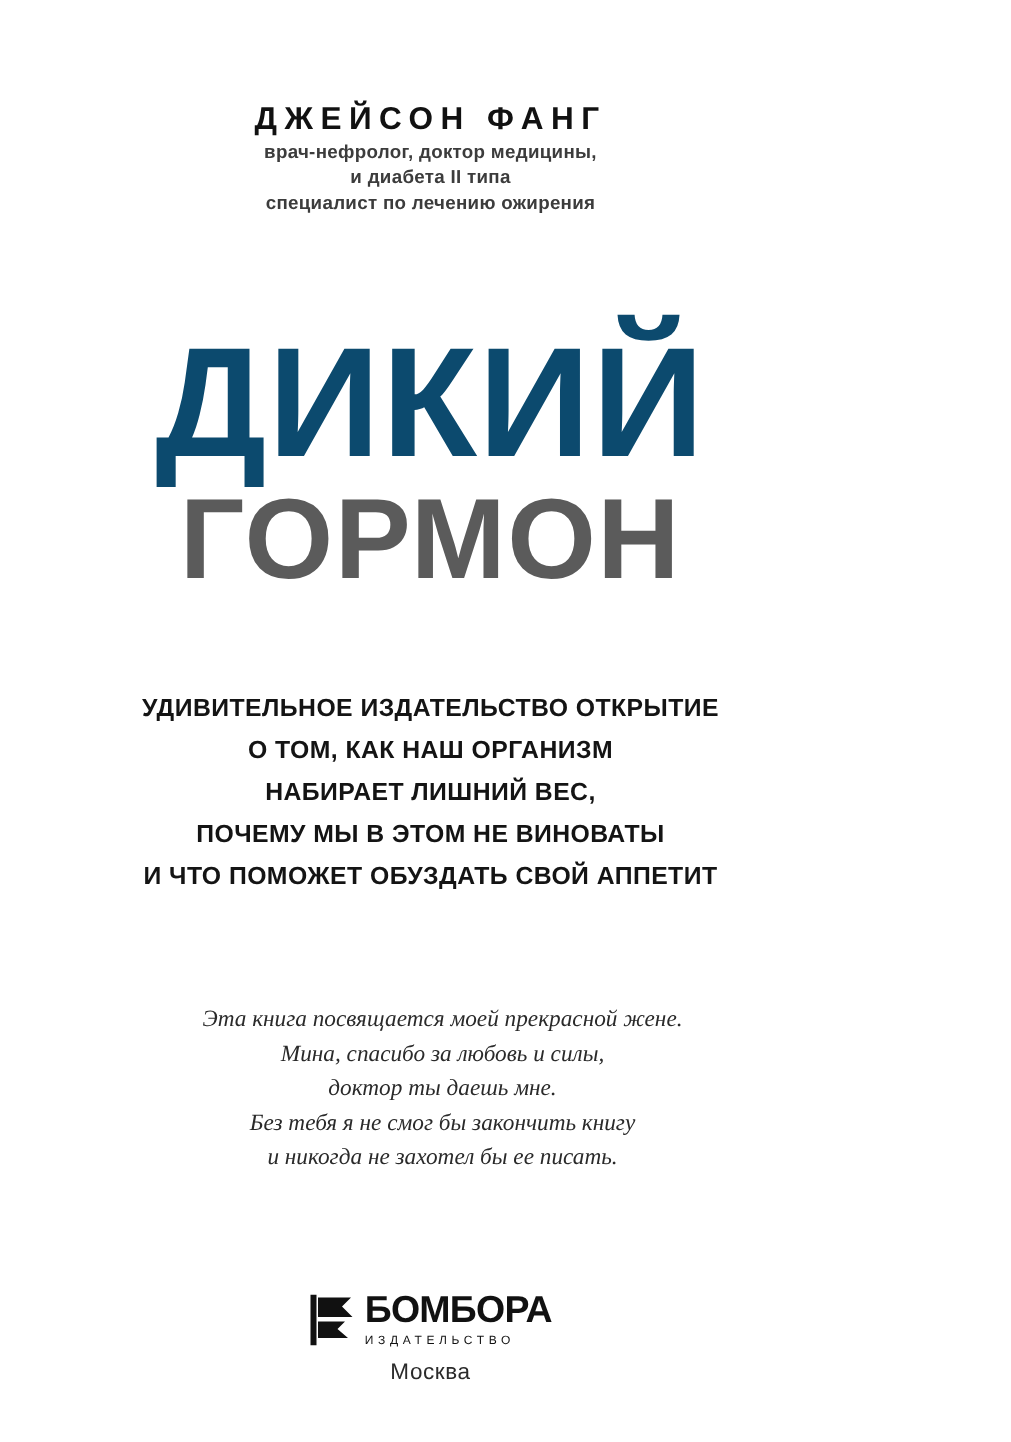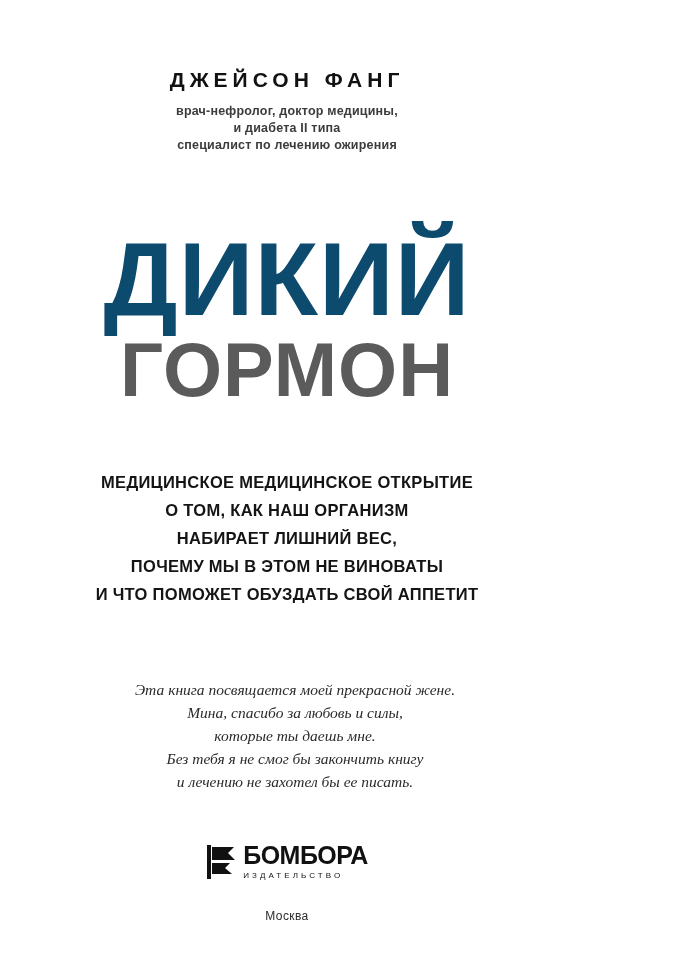--- a/index.html
+++ b/index.html
@@ -34,21 +34,21 @@
   }
   .author-name {
     font-family: "Liberation Sans", sans-serif;
     font-weight: bold;
     font-size: 21px;
     letter-spacing: 5px;
     color: #111111;
     white-space: nowrap;
   }
   .author-credentials {
-    margin-top: 11px;
+    margin-top: 1px;
     font-family: "Liberation Sans", sans-serif;
     font-weight: bold;
     font-size: 12.5px;
     line-height: 17px;
     letter-spacing: 0.2px;
     color: #3c3c3c;
   }
 
   
   .title-main {
@@ -106,21 +106,20 @@
 
   
   .publisher {
     position: absolute;
     left: 0;
     right: 0;
     bottom: 38px;
     display: flex;
     flex-direction: column;
     align-items: center;
-    gap: 21px;
   }
   .pub-row {
     display: flex;
     align-items: center;
     gap: 7px;
   }
   .pub-mark {
     width: 30px;
     height: 34px;
     position: relative;
@@ -141,21 +140,21 @@
   .pub-kind {
     font-family: "Liberation Sans", sans-serif;
     font-size: 8px;
     letter-spacing: 3.1px;
     color: #111111;
     margin-top: 3px;
   }
   .pub-city {
     margin-top: 8px;
     font-family: "Liberation Sans", sans-serif;
-    font-size: 12px;
+    font-size: 15px;
     letter-spacing: 0.4px;
     color: #2b2b2b;
   }
 </style>
 </head>
 <body>
 
 <div class="page">
 
   <div class="author-block">
@@ -164,33 +163,33 @@
       <div>врач-нефролог, доктор медицины,</div>
       <div>и диабета II типа</div>
       <div>специалист по лечению ожирения</div>
     </div>
   </div>
 
   <div class="title-main">ДИКИЙ</div>
   <div class="title-sub">ГОРМОН</div>
 
   <div class="tagline">
-    <div>МЕДИЦИНСКОЕ МЕДИЦИНСКОЕ ОТКРЫТИЕ</div>
+    <div>УДИВИТЕЛЬНОЕ ИЗДАТЕЛЬСТВО ОТКРЫТИЕ</div>
     <div>О ТОМ, КАК НАШ ОРГАНИЗМ</div>
     <div>НАБИРАЕТ ЛИШНИЙ ВЕС,</div>
     <div>ПОЧЕМУ МЫ В ЭТОМ НЕ ВИНОВАТЫ</div>
     <div>И ЧТО ПОМОЖЕТ ОБУЗДАТЬ СВОЙ АППЕТИТ</div>
   </div>
 
   <div class="dedication">
     <div>Эта книга посвящается моей прекрасной жене.</div>
     <div>Мина, спасибо за любовь и силы,</div>
-    <div>которые ты даешь мне.</div>
+    <div>доктор ты даешь мне.</div>
     <div>Без тебя я не смог бы закончить книгу</div>
-    <div>и лечению не захотел бы ее писать.</div>
+    <div>и никогда не захотел бы ее писать.</div>
   </div>
 
   <div class="publisher">
     <div class="pub-row">
       <span class="pub-mark">
         <svg width="30" height="34" viewBox="0 0 30 34" xmlns="http://www.w3.org/2000/svg">
           <rect x="1" y="0" width="4" height="34" fill="#111111"></rect>
           <polygon points="6,2 28,2 22,8 29,15 6,15" fill="#111111"></polygon>
           <polygon points="6,18 24,18 19,23 26,29 6,29" fill="#111111"></polygon>
         </svg>

